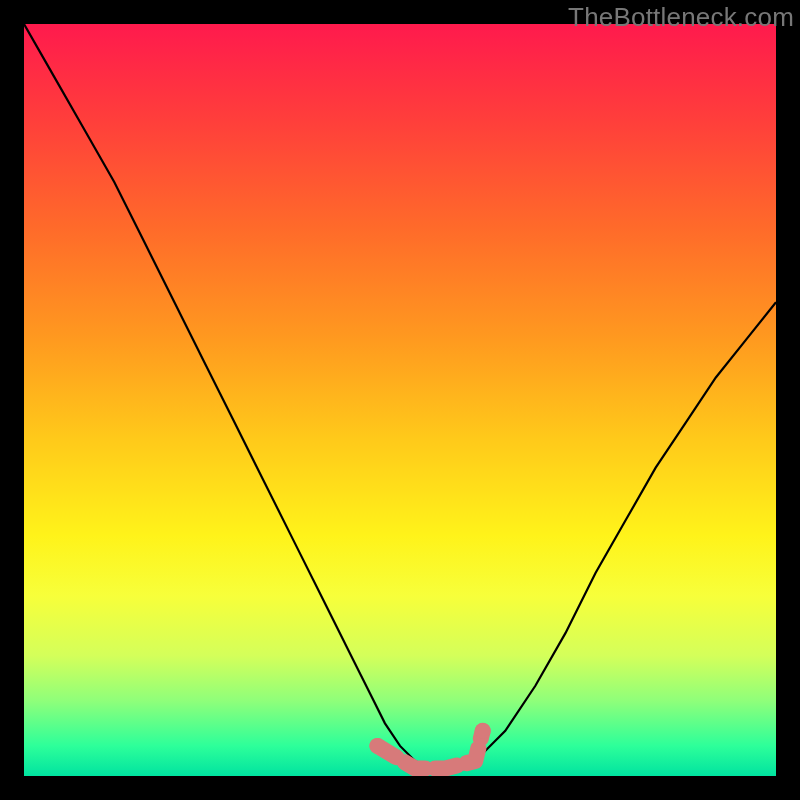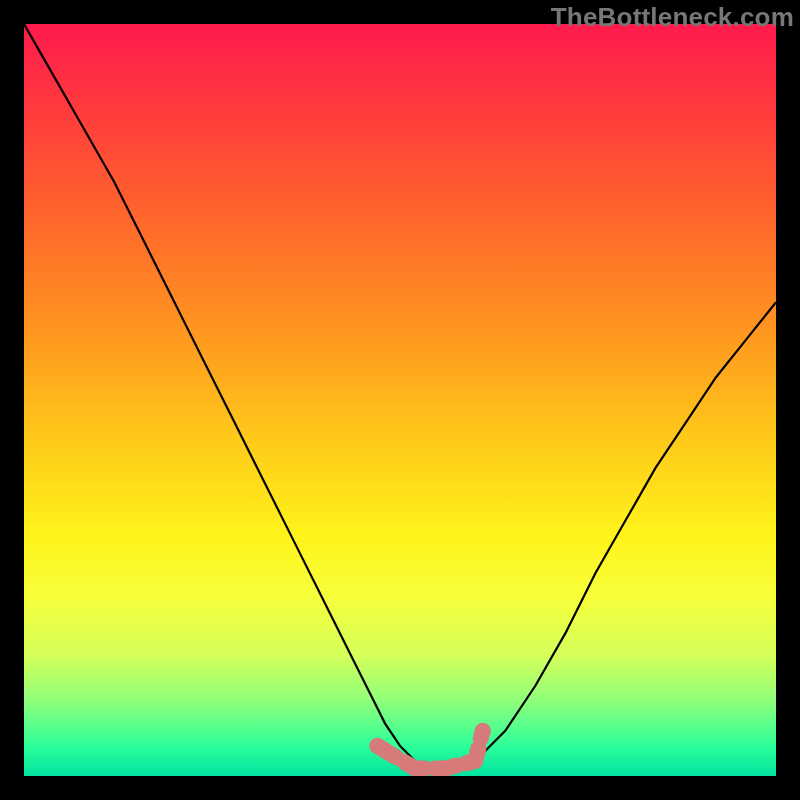--- a/index.html
+++ b/index.html
@@ -46,21 +46,21 @@
     width: 752px;
     height: 752px;
     pointer-events: none;
   }
   .watermark {
     position: absolute;
     top: 2px;
     right: 6px;
     font-family: Arial, Helvetica, sans-serif;
     font-size: 26px;
-    font-weight: 700;
+    font-weight: 400;
     color: #777777;
     letter-spacing: 0.2px;
     user-select: none;
   }
 </style>
 </head>
 <body>
 
 <div class="frame">
   <div class="plot"></div>

